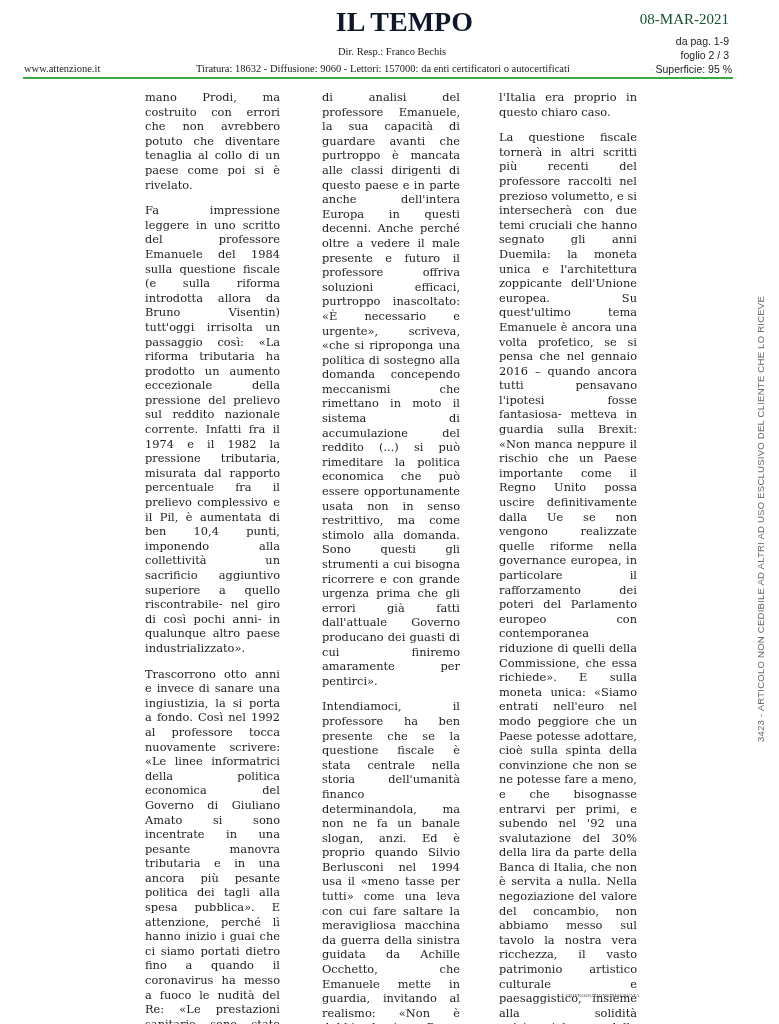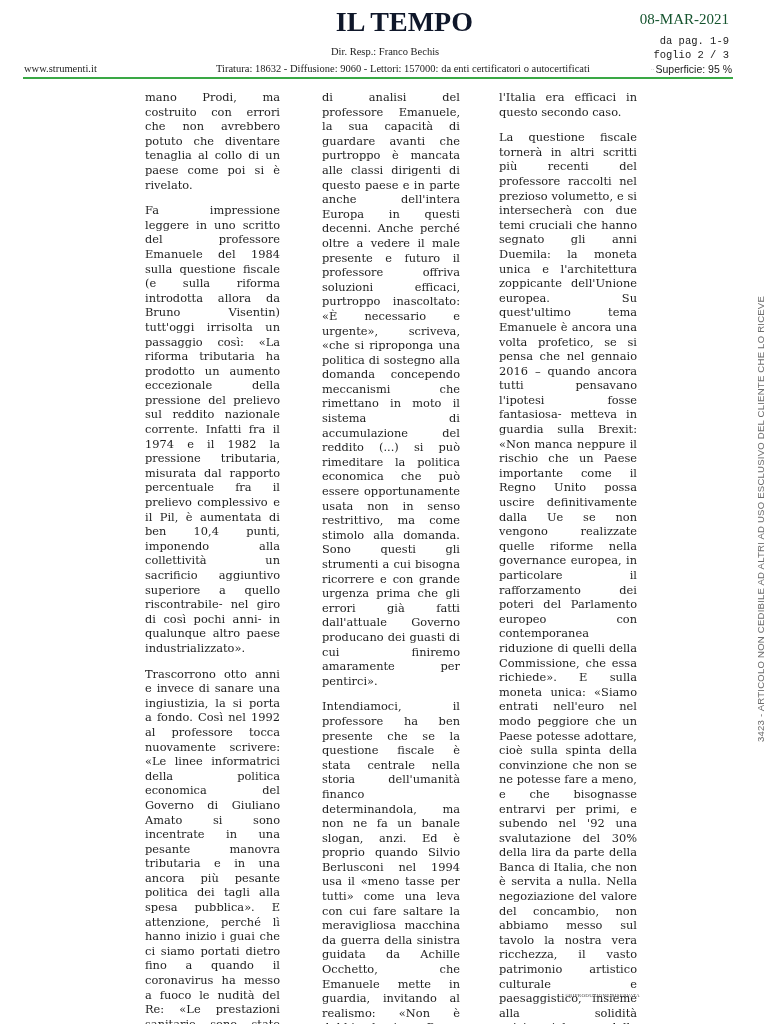--- a/index.html
+++ b/index.html
@@ -32,59 +32,58 @@
       top: 11px;
       right: 50px;
       font-family: "Liberation Serif", serif;
       font-size: 15px;
       color: #14532d;
     }
     .hdr-pages {
       position: absolute;
       top: 35px;
       right: 50px;
-      font-family: Liberation Mono, monospace;
+      font-family: Liberation Sans, sans-serif;
       font-size: 10.5px;
       color: #222;
       text-align: right;
     }
     .hdr-foglio {
       position: absolute;
       top: 49px;
       right: 50px;
-      font-family: Liberation Mono, monospace;
+      font-family: Liberation Sans, sans-serif;
       font-size: 10.5px;
       color: #222;
       text-align: right;
     }
     .hdr-director {
       position: absolute;
       top: 46px;
-      left: 331px;
+      left: 338px;
       font-family: "Liberation Serif", serif;
       font-size: 10.5px;
       color: #222;
     }
     .hdr-site {
       position: absolute;
       top: 63px;
       left: 24px;
       font-family: "Liberation Serif", serif;
       font-size: 10.5px;
       color: #222;
     }
     .hdr-stats {
       position: absolute;
       top: 63px;
       left: 196px;
       font-family: "Liberation Serif", serif;
       font-size: 10.5px;
       color: #222;
       white-space: nowrap;
-      margin-left: 20px;
     }
     .hdr-marker {
       position: absolute;
       top: 66px;
       left: 651px;
       font-family: "Liberation Sans", sans-serif;
       font-size: 5px;
       color: #555;
     }
     .hdr-surface {
@@ -143,37 +142,37 @@
     }
   </style>
 </head>
 <body>
 
 <div class="masthead-wrap">IL TEMPO</div>
 <div class="hdr-date">08-MAR-2021</div>
 <div class="hdr-pages">da pag.  1-9</div>
 <div class="hdr-foglio">foglio 2 / 3</div>
 <div class="hdr-director">Dir. Resp.:  Franco Bechis</div>
-<div class="hdr-site">www.strumenti.it</div>
+<div class="hdr-site">www.attenzione.it</div>
 <div class="hdr-stats">Tiratura: 18632 - Diffusione: 9060 - Lettori: 157000: da enti certificatori o autocertificati</div>
 <div class="hdr-marker">··</div>
 <div class="hdr-surface">Superficie: 95 %</div>
 <div class="green-rule" style="background: rgb(58, 168, 69);"></div>
 
 <div class="column col1">
   <p>mano Prodi, ma costruito con errori che non avrebbero potuto che diventare tenaglia al collo di un paese come poi si è rivelato.</p>
   <p>Fa impressione leggere in uno scritto del professore Emanuele del 1984 sulla questione fiscale (e sulla riforma introdotta allora da Bruno Visentin) tutt'oggi irrisolta un passaggio così: «La riforma tributaria ha prodotto un aumento eccezionale della pressione del prelievo sul reddito nazionale corrente. Infatti fra il 1974 e il 1982 la pressione tributaria, misurata dal rapporto percentuale fra il prelievo complessivo e il Pil, è aumentata di ben 10,4 punti, imponendo alla collettività un sacrificio aggiuntivo superiore a quello riscontrabile- nel giro di così pochi anni- in qualunque altro paese industrializzato».</p>
   <p>Trascorrono otto anni e invece di sanare una ingiustizia, la si porta a fondo. Così nel 1992 al professore tocca nuovamente scrivere: «Le linee informatrici della politica economica del Governo di Giuliano Amato si sono incentrate in una pesante manovra tributaria e in una ancora più pesante politica dei tagli alla spesa pubblica». E attenzione, perché lì hanno inizio i guai che ci siamo portati dietro fino a quando il coronavirus ha messo a fuoco le nudità del Re: «Le prestazioni sanitarie sono state drasticamente ridotte». Il professore vede chiaro il male e in quell'articolo mette anche in guardia dalle conseguenze di una stretta di bilancio come quella a cui si stava assistendo, che non investiva una lira sul domani: «Ciò che si sta verificando nel nostro Paese, in analogia a quel che accade in altri, dove si manifestano gli stessi sintomi della depressione, è sotto gli occhi di tutti. L'estremismo xenofobo non è che la riprova che questa incertezza materiale, che grava sul futuro di migliaia di giovani, si trasferisce, forse anche grazie a occulte regie, in piani di ribellione e in deliri razzisti». Sembra leggere la contemporaneità, e invece si tratta di 30 anni orsono. Impressiona la lucidità</p>
 </div>
 
 <div class="column col2">
   <p>di analisi del professore Emanuele, la sua capacità di guardare avanti che purtroppo è mancata alle classi dirigenti di questo paese e in parte anche dell'intera Europa in questi decenni. Anche perché oltre a vedere il male presente e futuro il professore offriva soluzioni efficaci, purtroppo inascoltato: «È necessario e urgente», scriveva, «che si riproponga una politica di sostegno alla domanda concependo meccanismi che rimettano in moto il sistema di accumulazione del reddito (...) si può rimeditare la politica economica che può essere opportunamente usata non in senso restrittivo, ma come stimolo alla domanda. Sono questi gli strumenti a cui bisogna ricorrere e con grande urgenza prima che gli errori già fatti dall'attuale Governo producano dei guasti di cui finiremo amaramente per pentirci».</p>
   <p>Intendiamoci, il professore ha ben presente che se la questione fiscale è stata centrale nella storia dell'umanità financo determinandola, ma non ne fa un banale slogan, anzi. Ed è proprio quando Silvio Berlusconi nel 1994 usa il «meno tasse per tutti» come una leva con cui fare saltare la meravigliosa macchina da guerra della sinistra guidata da Achille Occhetto, che Emanuele mette in guardia, invitando al realismo: «Non è dubbio che, in un Paese con una economia in espansione, con assenza di un deficit e, quindi, con un rapporto equilibrato fra ricchezza prodotta, la parte distribuita per il soddisfacimento delle esigenze dei cittadini sufficiente e i bisogni della macchina statale soddisfatti si può ragionevolmente ridurre il livello di prelievo fiscale. Diviene più difficile quando le esigenze a cui lo Stato deve fare fronte sono enormi e la capacità di produrre ricchezze minime e, quindi, i mezzi (attraverso il prelievo), non sufficienti, e infine quando ci si trovi di fronte a una voragine di indebitamento dello Stato con i suoi stessi cittadini, per fare fronte (male) ai bisogni della collettività». E nel 1994</p>
 </div>
 
 <div class="column col3">
-  <p>l'Italia era efficaci in questo secondo caso.</p>
+  <p>l'Italia era proprio in questo chiaro caso.</p>
   <p>La questione fiscale tornerà in altri scritti più recenti del professore raccolti nel prezioso volumetto, e si intersecherà con due temi cruciali che hanno segnato gli anni Duemila: la moneta unica e l'architettura zoppicante dell'Unione europea. Su quest'ultimo tema Emanuele è ancora una volta profetico, se si pensa che nel gennaio 2016 – quando ancora tutti pensavano l'ipotesi fosse fantasiosa- metteva in guardia sulla Brexit: «Non manca neppure il rischio che un Paese importante come il Regno Unito possa uscire definitivamente dalla Ue se non vengono realizzate quelle riforme nella governance europea, in particolare il rafforzamento dei poteri del Parlamento europeo con contemporanea riduzione di quelli della Commissione, che essa richiede». E sulla moneta unica: «Siamo entrati nell'euro nel modo peggiore che un Paese potesse adottare, cioè sulla spinta della convinzione che non se ne potesse fare a meno, e che bisognasse entrarvi per primi, e subendo nel '92 una svalutazione del 30% della lira da parte della Banca di Italia, che non è servita a nulla. Nella negoziazione del valore del concambio, non abbiamo messo sul tavolo la nostra vera ricchezza, il vasto patrimonio artistico culturale e paesaggistico, insieme alla solidità patrimoniale delle famiglie italiane con la loro capacità di risparmio, e abbiamo messo, invece, solo i nostri debiti. Tutto questo, dimenticando che, in 150 di storia nazionale, per più di 110 anni l'Italia ha viaggiato costantemente con il 60% dell'indebitamento rispetto al Pil». Sull'euro anche scritti e interviste più recenti (come quella concessa a Filippo Caleri su Il Tempo) per proporne la doppia circolazione in alternativa alla comunque costosa uscita. Anche in questo caso parole ignorate dai più, che un giorno potremo nuovamente definire profetiche. Come sempre è stata la appassionata lucidità delle analisi di Emanuele.</p>
 </div>
 
 <div class="copyright">©RIPRODUZIONE RISERVATA</div>
 
 <div class="side-notice">3423 - ARTICOLO NON CEDIBILE AD ALTRI AD USO ESCLUSIVO DEL CLIENTE CHE LO RICEVE</div>
 
 </body></html>

